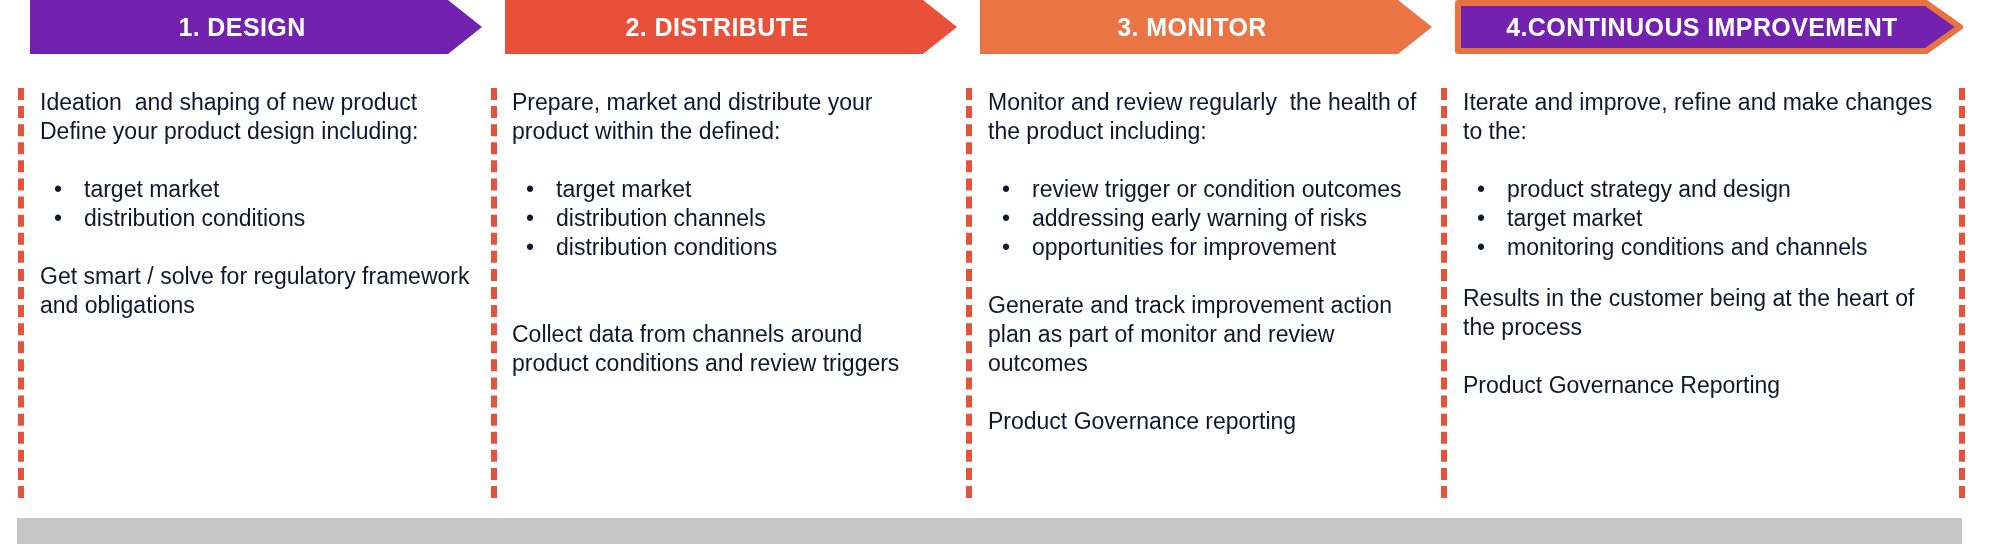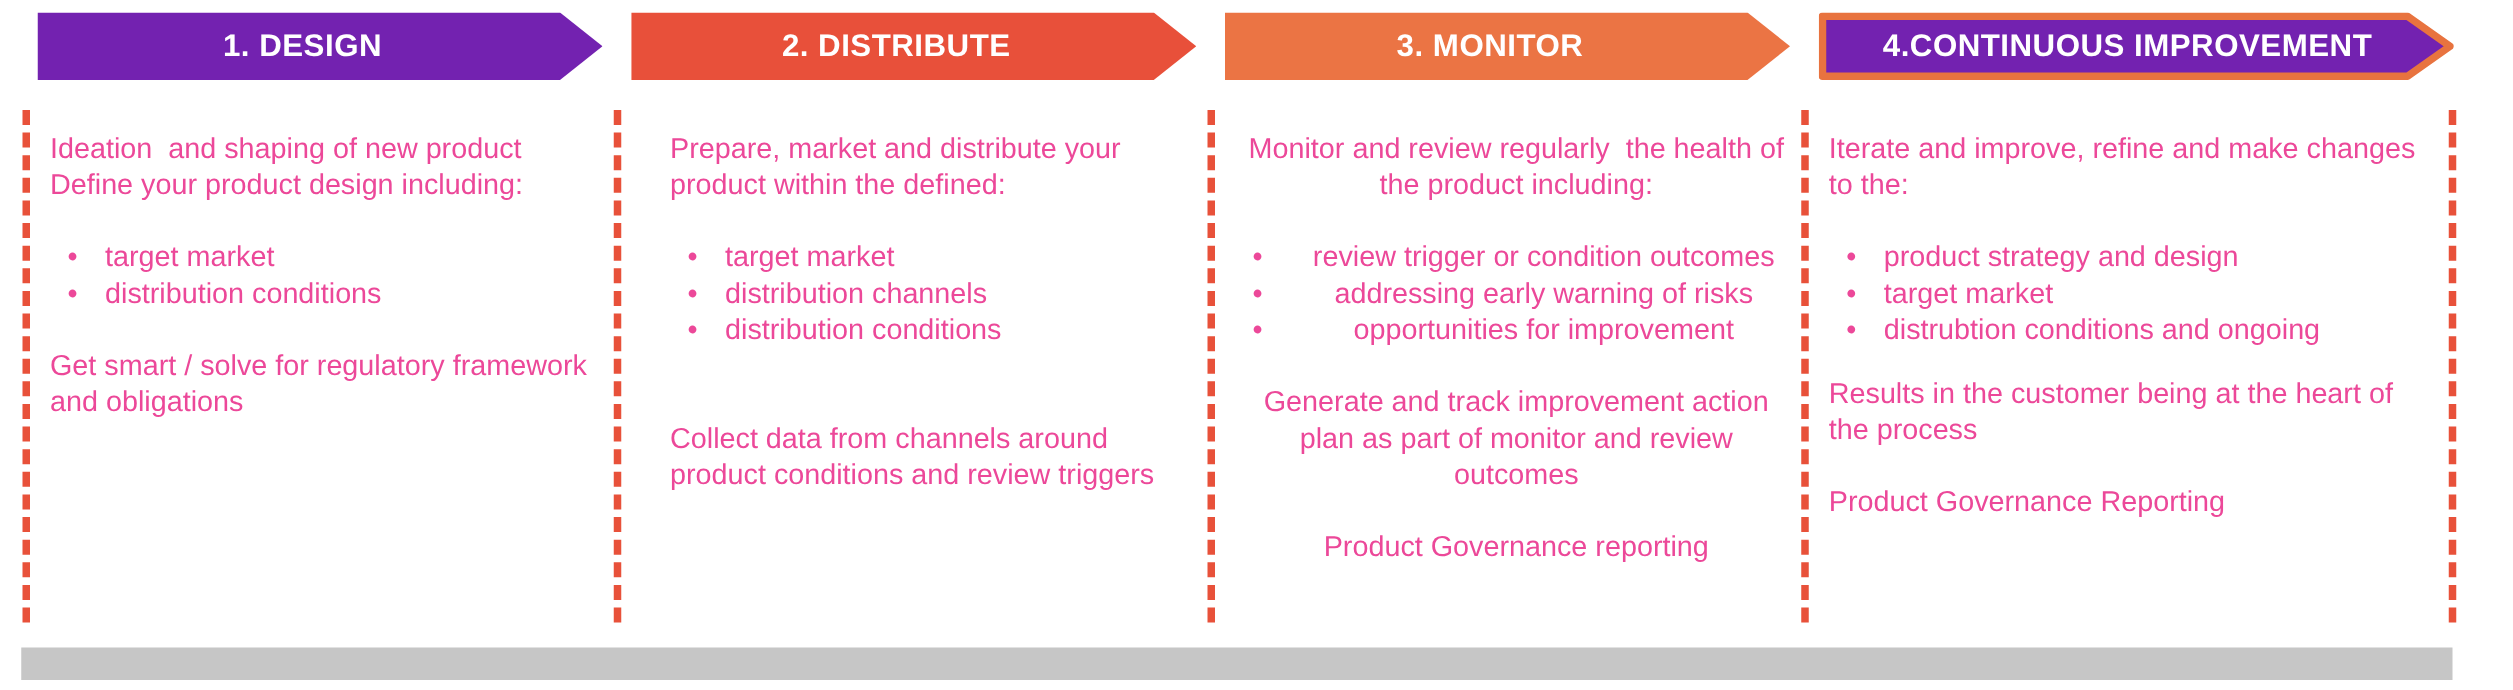--- a/index.html
+++ b/index.html
@@ -24,21 +24,21 @@
 
   
   .headers {
     position: absolute;
     left: 0; top: 0;
     width: 2010px;
     height: 76px;
   }
   .arrow {
     position: absolute;
-    top: 10px;
+    top: 0;
     height: 54px;
     display: flex;
     align-items: center;
     justify-content: center;
   }
   .arrow svg {
     position: absolute;
     left: 0; top: 0;
     width: 100%;
     height: 100%;
@@ -73,28 +73,28 @@
   }
   .dash-0 { left: 18px; }
   .dash-1 { left: 491px; }
   .dash-2 { left: 966px; }
   .dash-3 { left: 1441px; }
   .dash-4 { left: 1959px; }
 
   
   .col {
     position: absolute;
-    top: 104px;
-    color: #ec4899;
+    top: 88px;
+    color: #0f172a;
     font-size: 23px;
     line-height: 29px;
   }
   .col-1 { left: 40px;   width: 430px; }
-  .col-2 { left: 512px;  width: 430px; margin-left: 24px; }
-  .col-3 { left: 988px;  width: 450px; text-align: center; }
+  .col-2 { left: 512px;  width: 430px; }
+  .col-3 { left: 988px;  width: 450px; }
   .col-4 { left: 1463px; width: 470px; }
 
   .para {
     margin: 0 0 0 0;
     white-space: pre-wrap;
   }
   .gap-sm { height: 22px; }
   .gap-md { height: 29px; }
 
   ul.bullets {
@@ -206,21 +206,21 @@
     <div class="gap-md"></div>
     <p class="para">Product Governance reporting</p>
   </div>
 
   <div class="col col-4">
     <p class="para">Iterate and improve, refine and make changes to the:</p>
     <div class="gap-md"></div>
     <ul class="bullets">
       <li>product strategy and design</li>
       <li>target market</li>
-      <li>distrubtion conditions and ongoing</li>
+      <li>monitoring conditions and channels</li>
     </ul>
     <div class="gap-sm"></div>
     <p class="para">Results in the customer being at the heart of the process</p>
     <div class="gap-md"></div>
     <p class="para">Product Governance Reporting</p>
   </div>
 
   <div class="bottom-bar"></div>
 
 </div>

